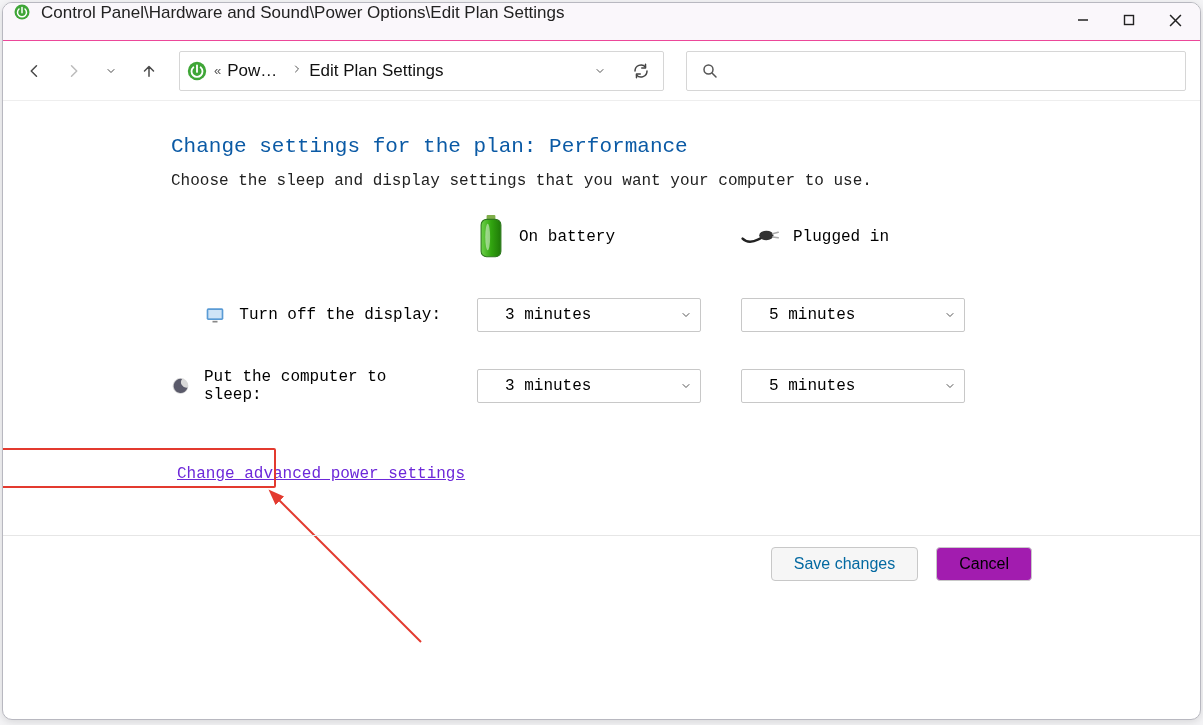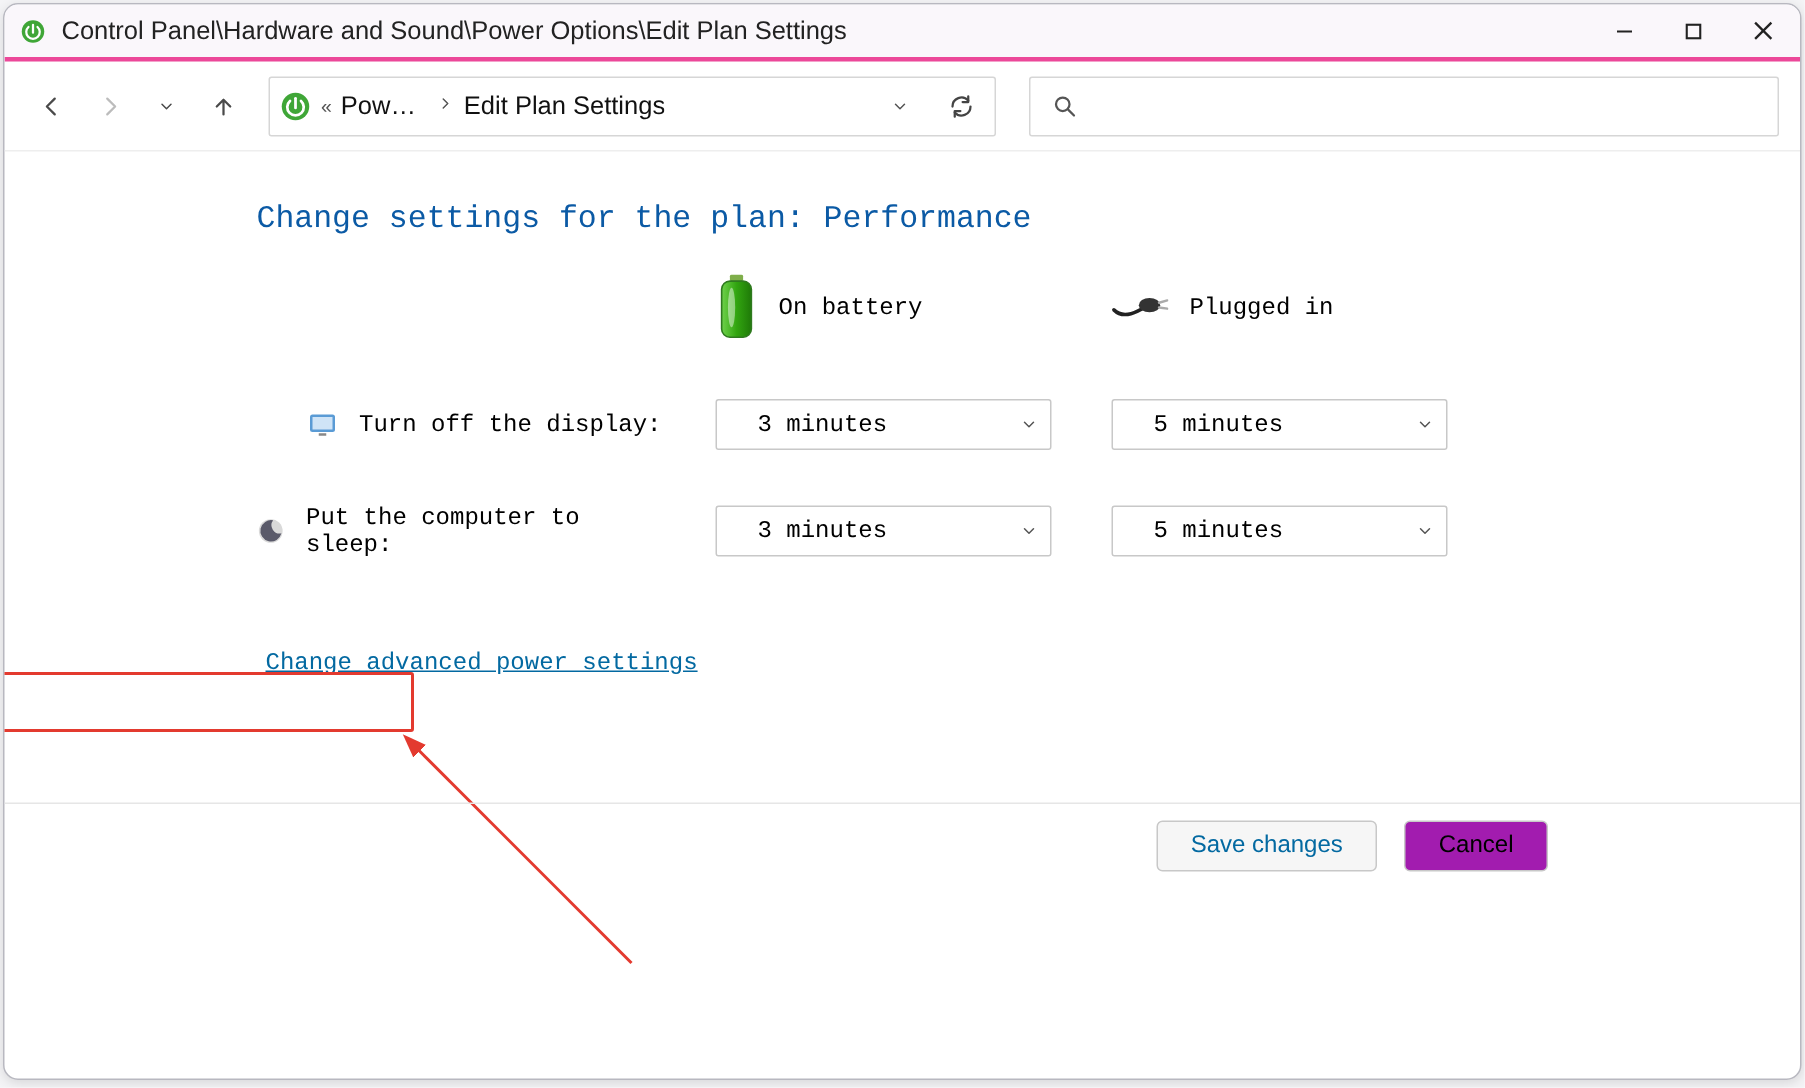--- a/index.html
+++ b/index.html
@@ -20,25 +20,25 @@
     margin: 2px;
     background: #fff;
     border: 1px solid #b8b8c0;
     border-radius: 10px;
     overflow: hidden;
     box-shadow: 0 2px 8px rgba(0,0,0,.12);
   }
   
   .titlebar {
     display: flex;
-    align-items: center;
+    align-items: flex-start;
     height: 38px;
     padding: 0 2px 0 10px;
     background: #faf7fb;
-    border-bottom: 3px solid #ec4899;
+    border-bottom: 1px solid #ec4899;
   }
   .titlebar .app-icon {
     width: 18px; height: 18px;
     margin-right: 10px;
   }
   .titlebar .title-text {
     font-size: 17px;
     color: #222;
     white-space: nowrap;
     overflow: hidden;
@@ -152,21 +152,21 @@
     border-radius:2px;
     background:#fff;
     display:flex; align-items:center;
     padding: 0 8px 0 27px;
     font-size:16px;
   }
   .select .caret { margin-left:auto; }
   .link-row { margin-top: 56px; }
   .adv-link {
     display:inline-block;
-    color:#0369a1;
+    color:#6d28d9;
     font-size:16px;
     text-decoration: underline;
     padding: 5px 6px;
   }
   .highlight-box {
     position:absolute;
     border: 2px solid #e33a2f;
     border-radius:2px;
     pointer-events:none;
   }
@@ -292,20 +292,21 @@
         <circle cx="10" cy="10" r="6" stroke="#555" stroke-width="2"></circle>
         <line x1="15" y1="15" x2="20" y2="20" stroke="#555" stroke-width="2" stroke-linecap="round"></line>
       </svg>
     </div>
   </div>
 
   <div class="content">
     <div class="heading">
       <span>Change settings for the plan: </span><span>Performance</span>
     </div>
+    <div class="subtext">Choose the sleep and display settings that you want your computer to use.</div>
 
     <div class="grid">
 
       <div></div>
       <div class="col-head">
         <svg width="28" height="44" viewBox="0 0 24 40">
           <rect x="8" y="0" width="8" height="4" rx="1" fill="#7fae4a"></rect>
           <rect x="3" y="4" width="18" height="34" rx="5" fill="url(#gb)" stroke="#2f7a1f" stroke-width="1"></rect>
           <defs>
               <linearGradient id="gb" x1="0" x2="1">

